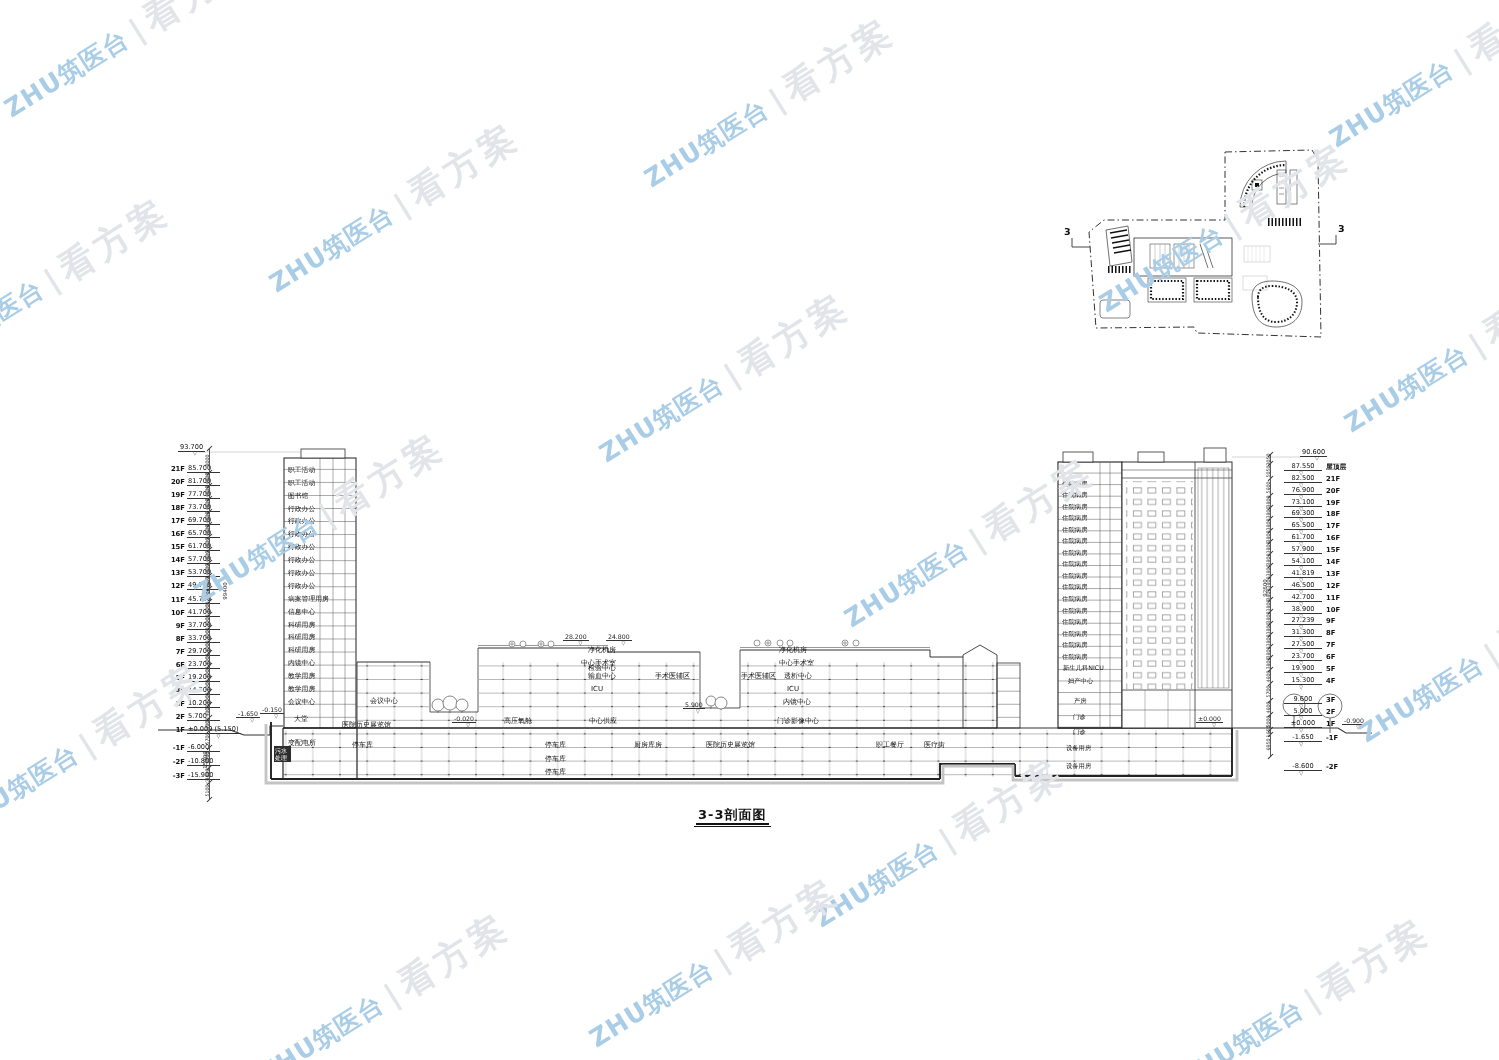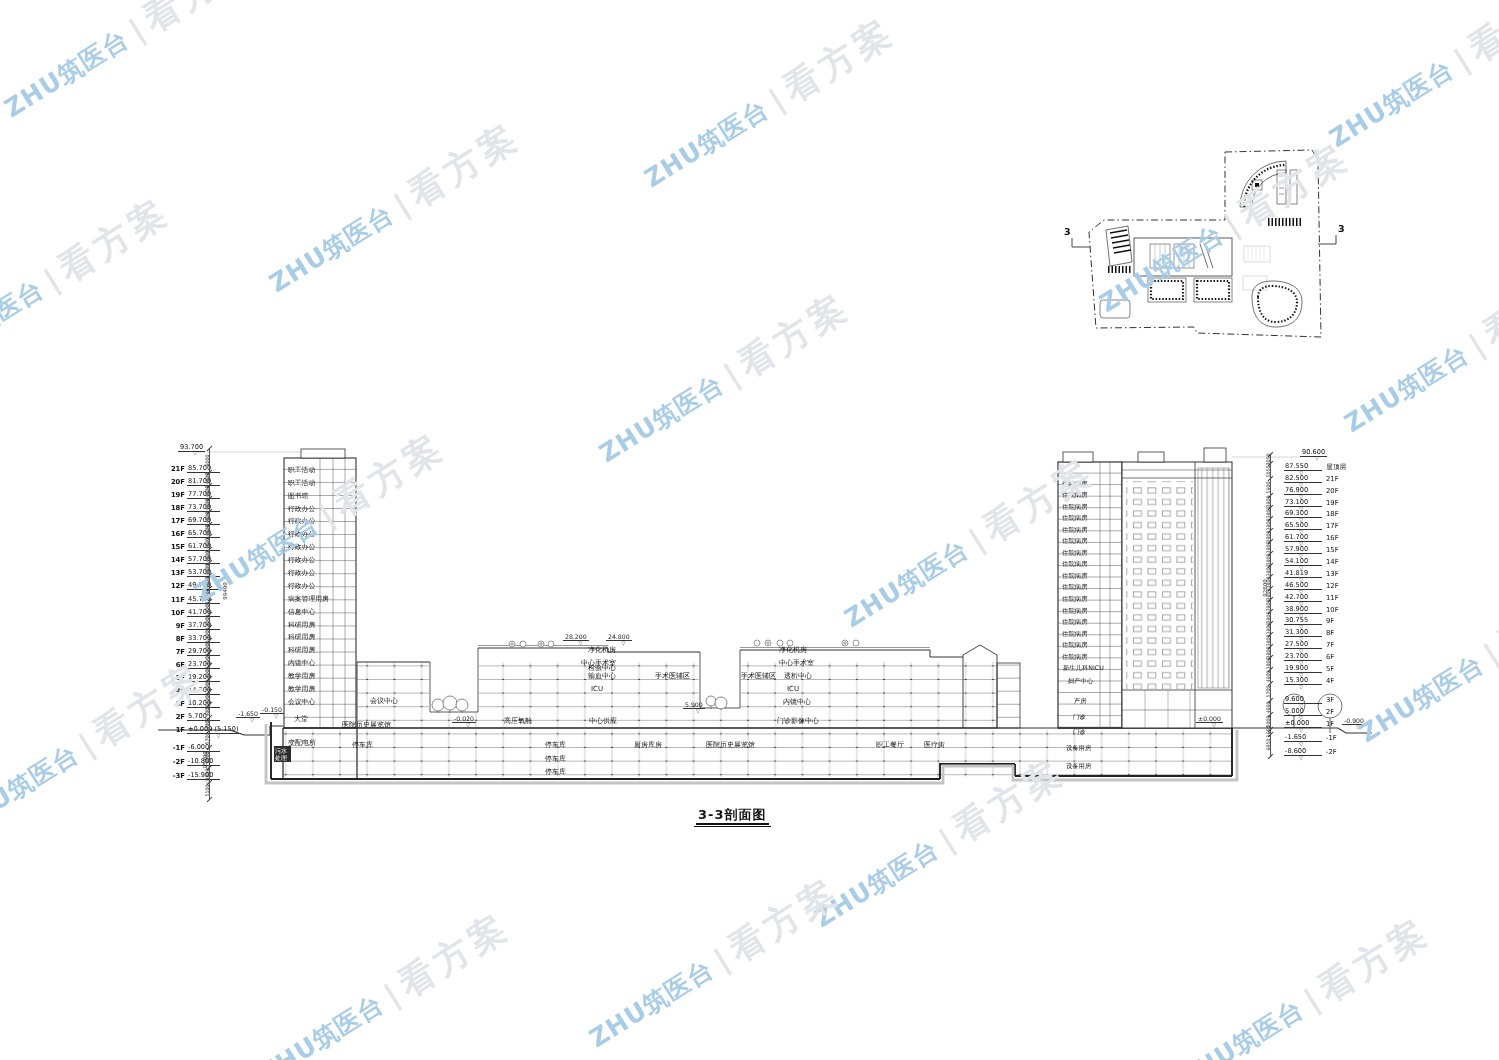--- a/index.html
+++ b/index.html
@@ -25,24 +25,24 @@
   .lvlcol{position:absolute;}
   .lvlrow{display:flex;align-items:flex-end;}
   #lfloors .lvlrow{height:13.05px;}
   #lbase .lvlrow{height:14px;}
   .flrL{width:22px;text-align:right;font-weight:700;font-size:6.8px;margin-right:2px;line-height:7px;}
   .elevL{min-width:30px;font-size:6.6px;line-height:7px;border-bottom:.9px solid #333;position:relative;padding:0 2px 0 1px;white-space:nowrap;}
   .elevL::after{content:"▽";position:absolute;left:55%;bottom:-7px;font-size:5px;color:#333;}
   #rfloors .lvlrow{height:11.9px;}
   #rfloors div:nth-of-type(20){margin-top:7px;}
   #rfloors div:nth-of-type(23){margin-top:3px;}
-  #rfloors div:nth-of-type(24){margin-top:2px;}
-  .elevR{width:36px;text-align:left;font-size:6.6px;line-height:7px;border-bottom:.9px solid #333;position:relative;padding:0 1px;white-space:nowrap;}
+  #rfloors div:nth-of-type(24){margin-top:17px;}
+  .elevR{width:36px;text-align:center;font-size:6.6px;line-height:7px;border-bottom:.9px solid #333;position:relative;padding:0 1px;white-space:nowrap;}
   .elevR::after{content:"▽";position:absolute;left:40%;bottom:-7px;font-size:5px;color:#333;}
-  .flrR{font-weight:400;font-size:6.8px;margin-left:4px;line-height:7px;}
+  .flrR{font-weight:700;font-size:6.8px;margin-left:4px;line-height:7px;}
   .topelev{position:absolute;font-size:6.6px;border-bottom:.9px solid #333;padding:0 2px;}
   .topelev::after{content:"▽";position:absolute;left:55%;top:7px;font-size:5px;color:#333;}
   
   .dimbar{position:absolute;width:9px;}
   .dimbar::after{content:"";position:absolute;left:4px;top:0;bottom:0;width:.8px;background:#555;}
   .dimbar .seg{position:relative;}
   .dimbar .seg::before{content:"";position:absolute;left:1px;top:-1px;width:7px;height:.9px;background:#333;transform:rotate(-45deg);}
   .dimbar .seg:last-child::after{content:"";position:absolute;left:1px;bottom:-1px;width:7px;height:.9px;background:#333;transform:rotate(-45deg);}
   .seglbl{position:absolute;left:-4px;top:50%;margin-top:-3px;font-size:4.8px;line-height:5px;color:#333;transform:rotate(-90deg);}
   #dimL div{height:12.9px;}
@@ -526,21 +526,21 @@
         </div>
         <div class="lvlrow">
           <span class="elevR">42.700</span>
           <span class="flrR">11F</span>
         </div>
         <div class="lvlrow">
           <span class="elevR">38.900</span>
           <span class="flrR">10F</span>
         </div>
         <div class="lvlrow">
-          <span class="elevR">30.755</span>
+          <span class="elevR">27.239</span>
           <span class="flrR">9F</span>
         </div>
         <div class="lvlrow">
           <span class="elevR">31.300</span>
           <span class="flrR">8F</span>
         </div>
         <div class="lvlrow">
           <span class="elevR">27.500</span>
           <span class="flrR">7F</span>
         </div>

